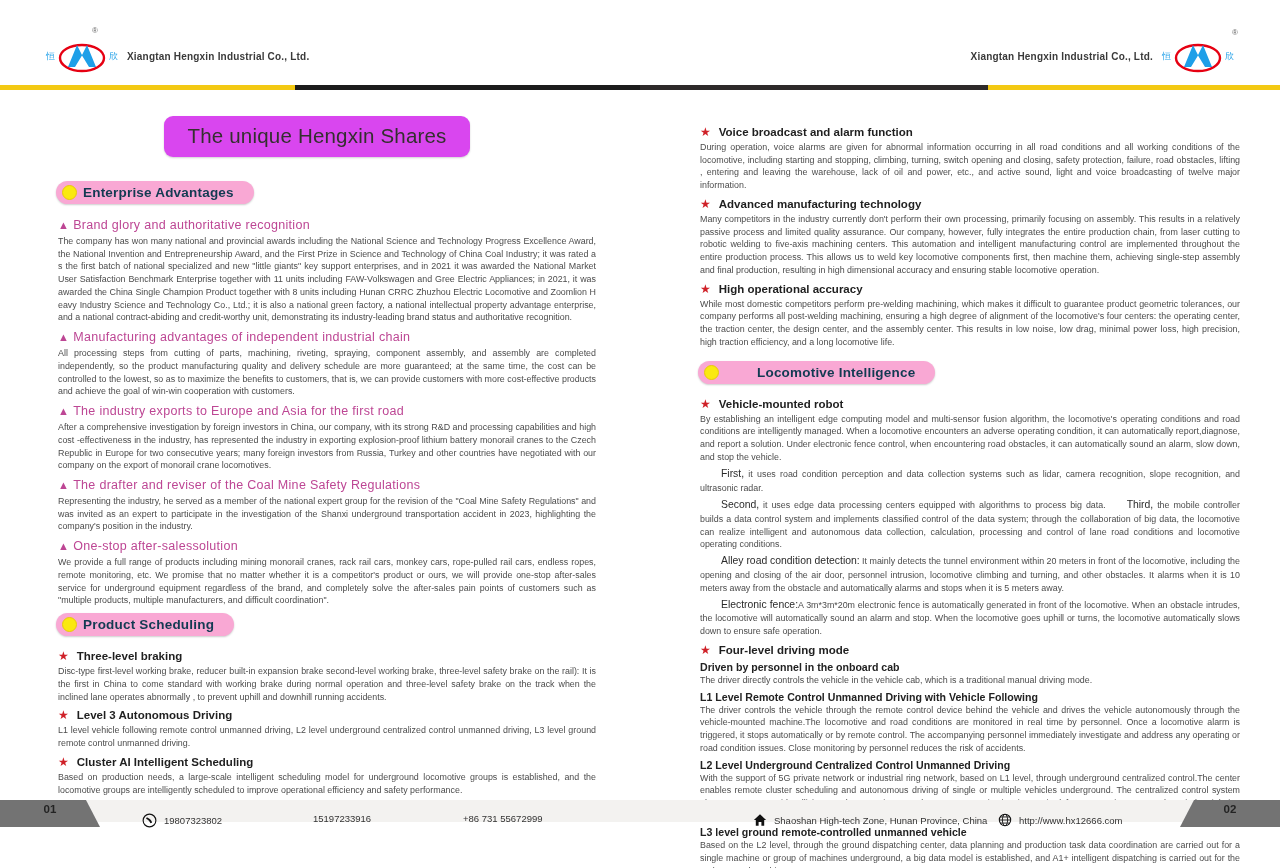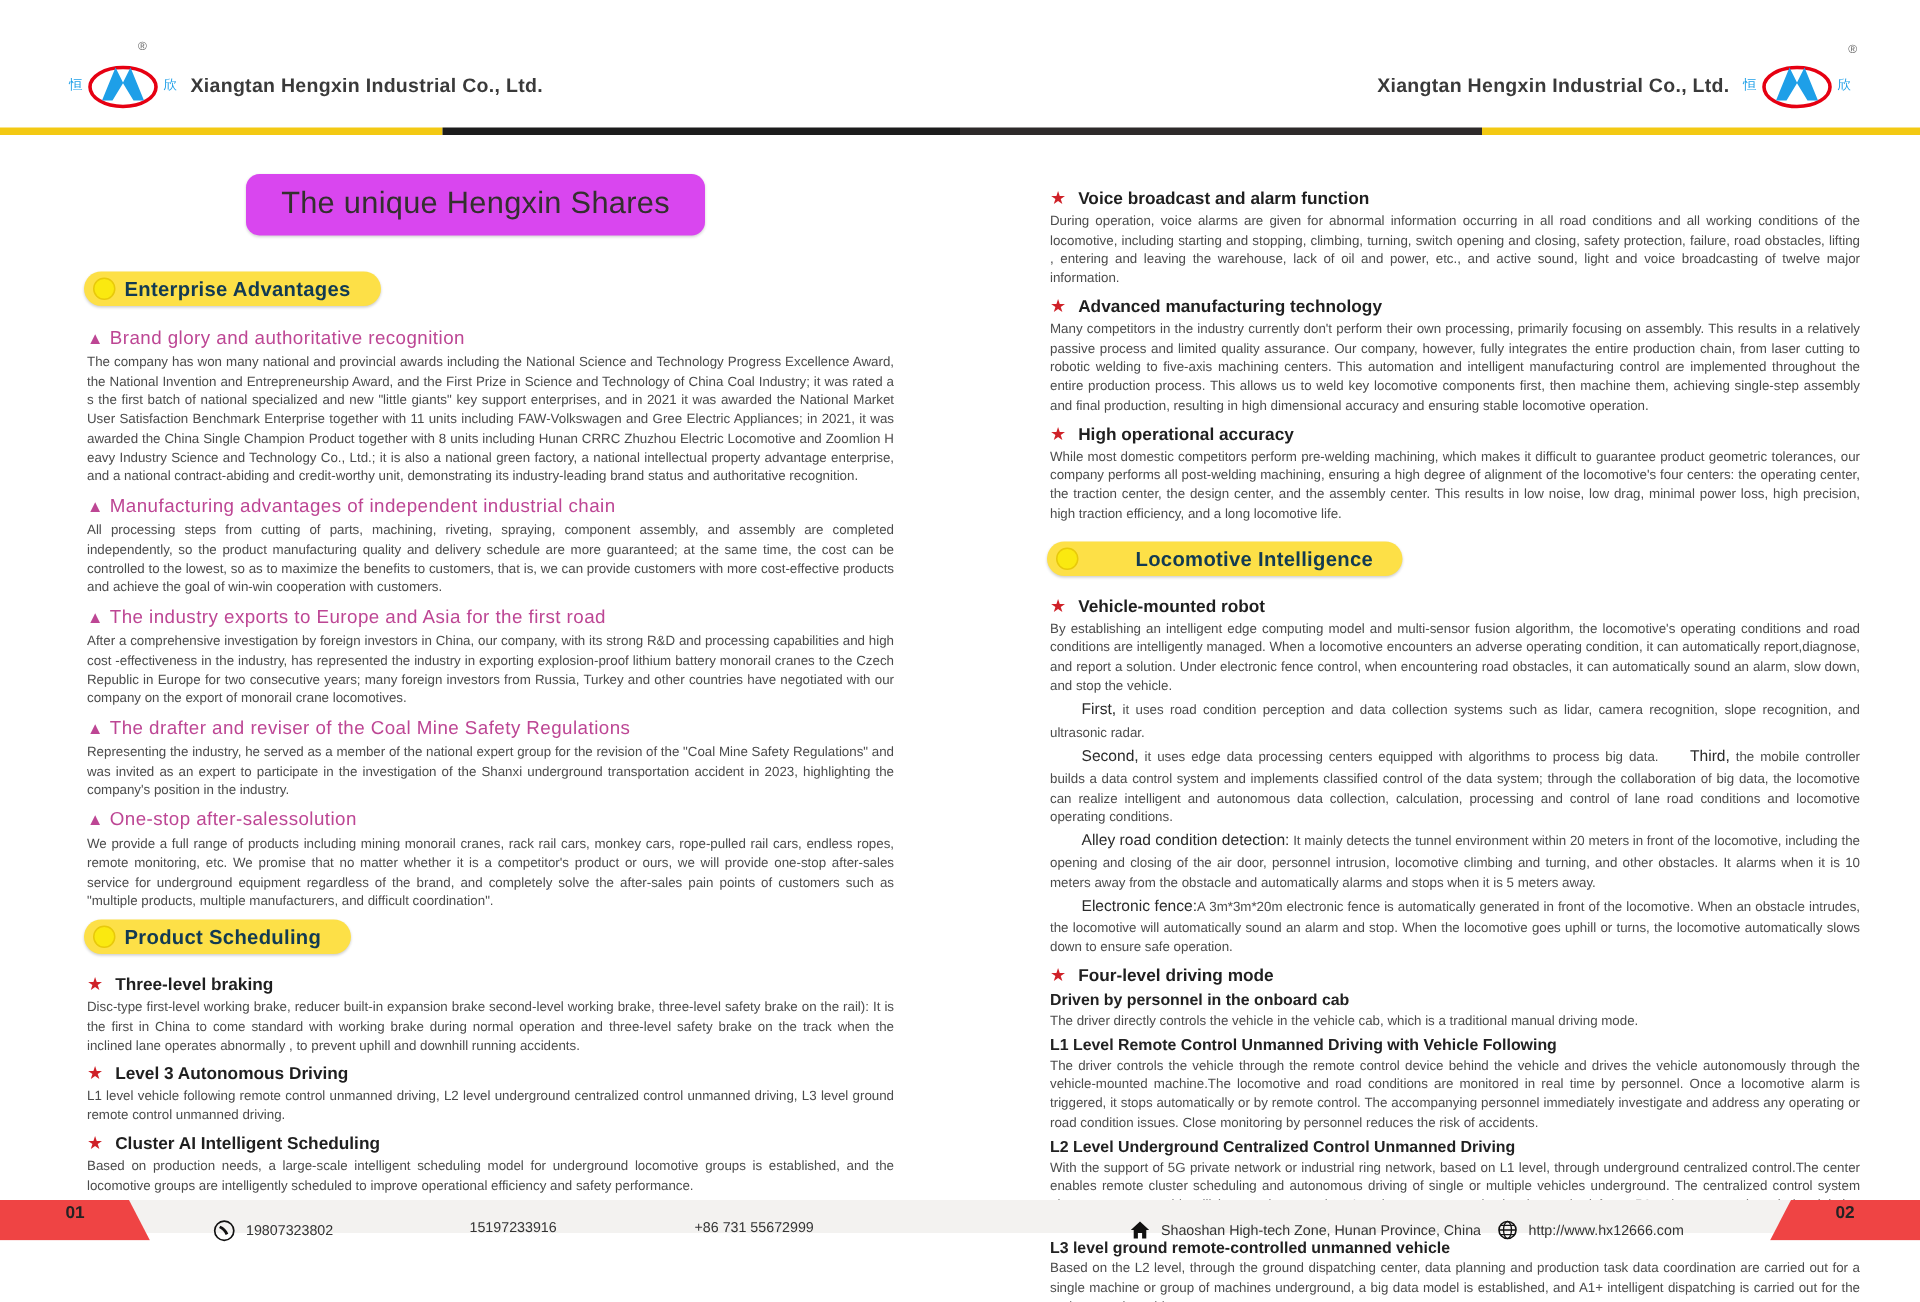--- a/index.html
+++ b/index.html
@@ -5,21 +5,21 @@
   * { margin:0; padding:0; box-sizing:border-box; }
   html,body { width:1280px; height:868px; background:#ffffff; overflow:hidden;
               font-family:"Liberation Sans","DejaVu Sans",sans-serif; }
   .sheet { position:relative; width:1280px; height:868px; background:#fff; }
 
   
   .hdr { position:absolute; top:38px; left:0; width:1280px; height:46px; }
   .hdr-side { position:absolute; top:0; display:flex; align-items:center; gap:9px; }
   .hdr-left  { left:46px; }
   .hdr-right { right:46px; flex-direction:row; }
-  .company-name { font-size:13px; font-weight:600; color:#3a3a3a; letter-spacing:.2px; }
+  .company-name { font-size:10px; font-weight:600; color:#3a3a3a; letter-spacing:.2px; }
   .logo { position:relative; display:flex; align-items:center; gap:1px; }
   .logo .cjk { font-size:9px; color:#1e9fe8; line-height:1; }
   .logo .reg { position:absolute; top:-10px; right:-4px; font-size:8px; color:#666; }
   .hdr-left .logo .reg { right:auto; left:46px; top:-12px; }
 
   .divider { position:absolute; top:85px; left:0; width:1280px; height:5px; }
   .divider span { position:absolute; top:0; height:5px; }
   .div-y1 { left:0; width:295px; background:#f3c913; }
   .div-b1 { left:295px; width:345px; background:#1c1c1c; }
   .div-b2 { left:640px; width:348px; background:#2e2a2a; }
@@ -28,42 +28,42 @@
   
   .page-left  { position:absolute; left:58px;  top:116px; width:538px; }
   .page-right { position:absabsolute; }
   .page-right { position:absolute; left:700px; top:120px; width:540px; }
 
   .title-box { margin:0 0 22px 106px; width:306px; background:#d946ef;
                border-radius:9px; padding:8px 10px 9px; text-align:center;
                font-size:20.5px; color:#33302e; font-weight:500; letter-spacing:.2px;
                box-shadow:0 1px 2px rgba(0,0,0,.18); }
 
-  .pill { display:inline-flex; align-items:center; gap:6px; background:#fde047;
+  .pill { display:inline-flex; align-items:center; gap:6px; background:#f9a8d4;
           border-radius:999px; padding:4px 20px 4px 6px; margin:2px 0 8px -2px;
           box-shadow:0 1px 2px rgba(0,0,0,.2); }
   .pill .dot { width:15px; height:15px; border-radius:50%; background:#fae910;
                border:1px solid #e8c90a; }
   .pill .pill-label { font-size:13.5px; font-weight:600; color:#123a52; letter-spacing:.2px; }
 
   .tri-head { font-size:12.5px; color:#bd4694; font-weight:500; margin:6px 0 3px;
               letter-spacing:.3px; }
   .tri-head .tri { font-size:11px; margin-right:4px; }
   .star-head { font-size:11.5px; color:#1f1f1f; font-weight:600; margin:5px 0 2px; }
   .star-head .star { color:#cf2128; font-size:12px; margin-right:8px; }
   .para { font-size:8.9px; line-height:1.43; color:#4c4c4c; text-align:justify;
           margin-bottom:4px; }
   .rpt { margin-bottom:3px; }
   .lead { font-size:10.4px; color:#2b2b2b; font-weight:500;margin-left:21px; }
   .mode-title { font-size:10.6px; font-weight:600; color:#222; margin:4px 0 1px; }
 
   
   .ftr-bar { position:absolute; left:0; top:800px; width:1280px; height:22px;
              background:#f3f2f0; }
-  .tab { position:absolute; top:800px; height:27px; width:100px; background:#ef4444;
+  .tab { position:absolute; top:800px; height:27px; width:100px; background:#737373;
          display:flex; align-items:flex-start; justify-content:center;
          font-size:11.5px; font-weight:600; color:#232323; padding-top:3px; }
   .tab-left  { left:0; clip-path:polygon(0 0, 86% 0, 100% 100%, 0 100%); }
   .tab-right { right:0; clip-path:polygon(14% 0, 100% 0, 100% 100%, 0 100%); }
   .ftr-item { position:absolute; top:813px; display:flex; align-items:center; gap:7px;
               font-size:9.5px; color:#333; }
   .ftr-item svg { display:block; }
   .f-phone1 { left:142px; } .f-phone2 { left:313px; } .f-phone3 { left:463px; }
   .f-addr { left:753px; } .f-web { left:998px; }
 </style>

